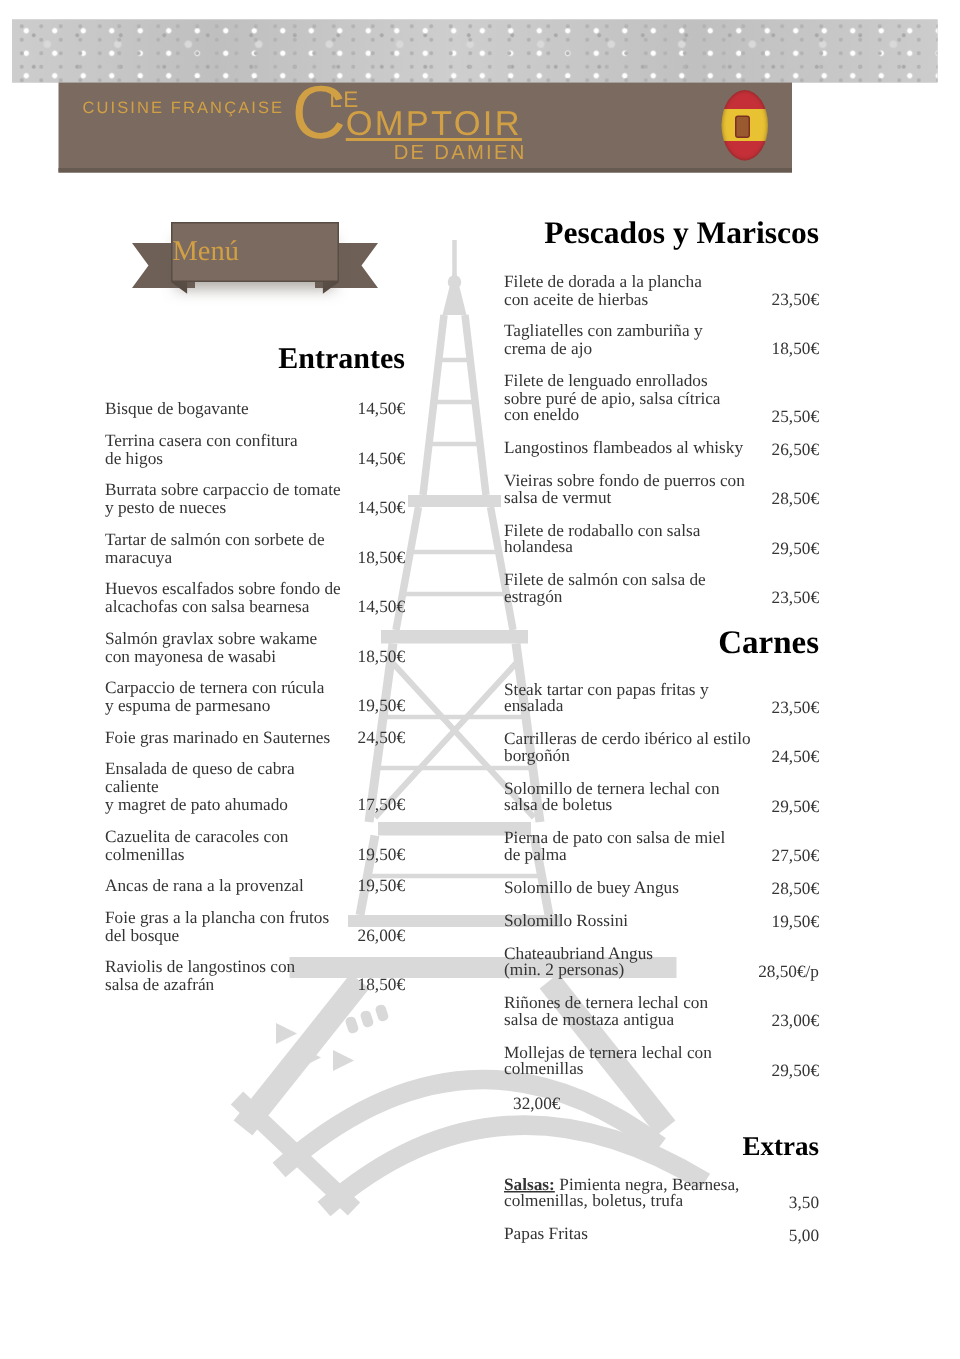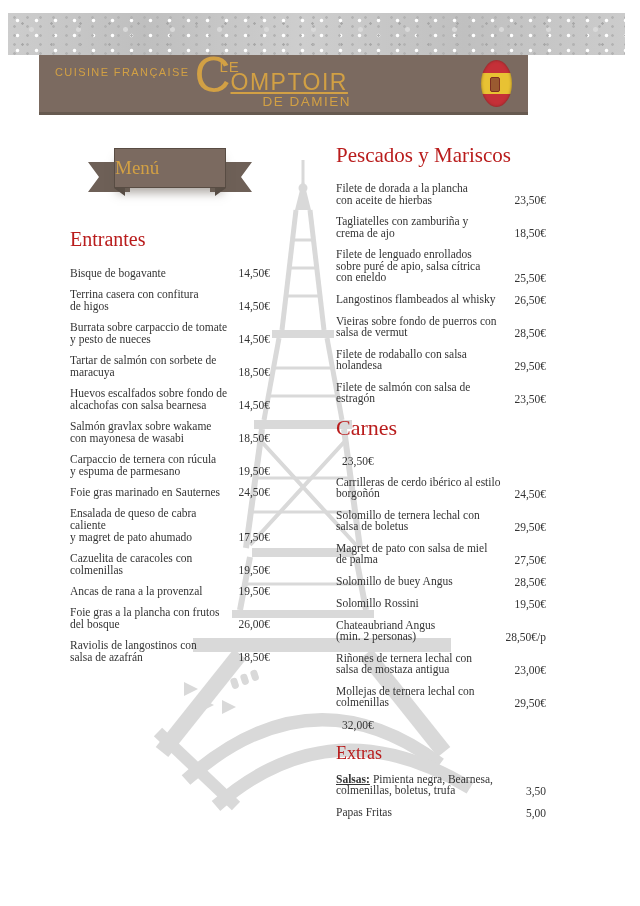--- a/index.html
+++ b/index.html
@@ -33,21 +33,21 @@
   .flag-emblem{position:absolute;left:9px;top:17px;width:8px;height:13px;background:#9a5a30;border:1px solid #7d2f22;border-radius:2px;}
 
   
   .watermark{position:absolute;left:0;top:0;width:640px;height:906px;z-index:0;pointer-events:none;}
 
   
   .col{position:absolute;z-index:2;color:var(--text,#343434);}
   .col-left{left:70px;top:148px;width:200px;}
   .col-right{left:336px;top:143px;width:210px;}
 
-  .section-title{font-weight:normal;color:#b91c1c;text-align:left;margin:0;}
+  .section-title{font-weight:bold;color:#000000;text-align:right;margin:0;}
   .t-entrantes{font-size:20px;margin:30px 0 16px;}
   .t-pescados{font-size:21px;margin:0 0 15px;}
   .t-carnes{font-size:22px;margin:10px 0 14px;}
   .t-extras{font-size:18px;margin:12px 0 10px;}
 
   .mi{display:flex;justify-content:space-between;align-items:flex-end;margin-bottom:9px;}
   .col-right .mi{margin-bottom:10px;}
   .mi-name{white-space:pre-line;font-size:11.5px;line-height:12px;}
   .col-right .mi-name{line-height:11.5px;}
   .mi-price{font-size:11.5px;white-space:nowrap;padding-left:6px;}
@@ -255,34 +255,36 @@
           <span class="mi-name">Filete de salmón con salsa de
 estragón</span>
           <span class="mi-price">23,50€</span>
         </div>
     </div>
 
     <h2 class="section-title t-carnes">Carnes</h2>
 
     <div>
       <div class="mi">
+          <span class="mi-name">Steak tartar con papas fritas y
+ensalada</span>
           <span class="mi-price">23,50€</span>
         </div>
       <div class="mi">
           <span class="mi-name">Carrilleras de cerdo ibérico al estilo
 borgoñón</span>
           <span class="mi-price">24,50€</span>
         </div>
       <div class="mi">
           <span class="mi-name">Solomillo de ternera lechal con
 salsa de boletus</span>
           <span class="mi-price">29,50€</span>
         </div>
       <div class="mi">
-          <span class="mi-name">Magret de pato con salsa de miel
+          <span class="mi-name">Pierna de pato con salsa de miel
 de palma</span>
           <span class="mi-price">27,50€</span>
         </div>
       <div class="mi">
           <span class="mi-name">Solomillo de buey Angus</span>
           <span class="mi-price">28,50€</span>
         </div>
       <div class="mi">
           <span class="mi-name">Solomillo Rossini</span>
           <span class="mi-price">19,50€</span>

